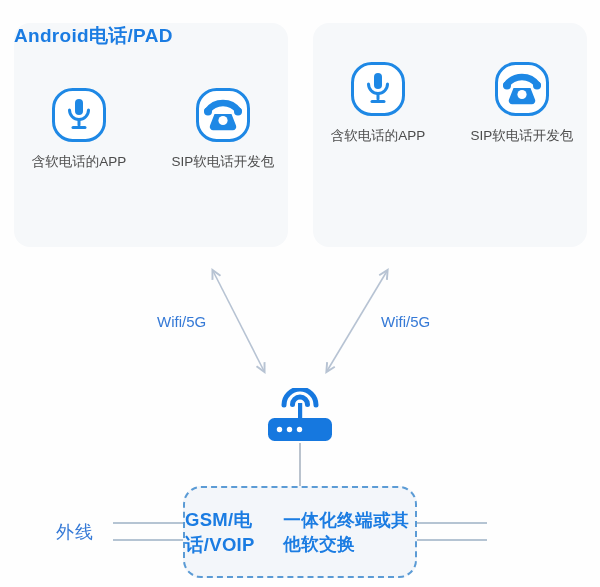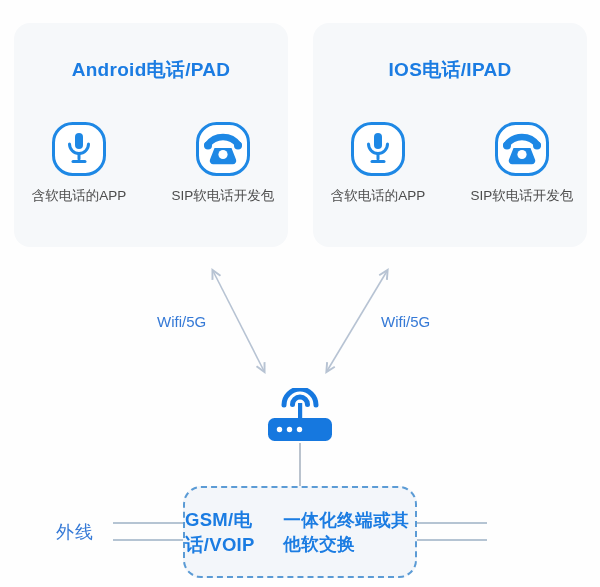--- a/index.html
+++ b/index.html
@@ -19,22 +19,20 @@
     position: absolute;
     top: 23px;
     width: 274px;
     height: 224px;
     background: #f6f8fa;
     border-radius: 16px;
   }
   .card.left  { left: 14px; }
   .card.right { left: 313px; }
   .card-title {
-    margin-top: 34px;
-    text-align: center;
     font-size: 19px;
     font-weight: bold;
     color: #1b7ce2;
     letter-spacing: 0.3px;
   }
   .icon-row {
     margin-top: 38px;
     display: flex;
     justify-content: center;
     gap: 26px;
@@ -144,21 +142,20 @@
           <circle cx="43" cy="24.5" r="4" fill="#1e88e5"></circle>
           <path d="M19.5 27 h17 l4.5 11.5 a3.5 3.5 0 0 1 -3.3 4.8 H18.3 a3.5 3.5 0 0 1 -3.3 -4.8 Z" fill="#1e88e5"></path>
           <circle cx="28" cy="33.5" r="4.6" fill="#ffffff"></circle>
         </svg>
         <div class="icon-caption">SIP软电话开发包</div>
       </div>
     </div>
   </div>
 
   <div class="card right">
-    <div class="card-title">IOS电话/IPAD</div>
     <div class="icon-row">
       <div class="icon-col">
         <svg class="tile" viewBox="0 0 56 56">
           <rect x="2.5" y="2.5" width="51" height="51" rx="19" fill="#ffffff" stroke="#1e88e5" stroke-width="3"></rect>
           <rect x="24" y="12" width="8" height="16" rx="4" fill="#1e88e5"></rect>
           <path d="M18.5 23 a9.5 9.5 0 0 0 19 0" fill="none" stroke="#1e88e5" stroke-width="3" stroke-linecap="round"></path>
           <line x1="28" y1="32.5" x2="28" y2="38" stroke="#1e88e5" stroke-width="3" stroke-linecap="round"></line>
           <line x1="22" y1="40.5" x2="34" y2="40.5" stroke="#1e88e5" stroke-width="3" stroke-linecap="round"></line>
         </svg>
         <div class="icon-caption">含软电话的APP</div>

